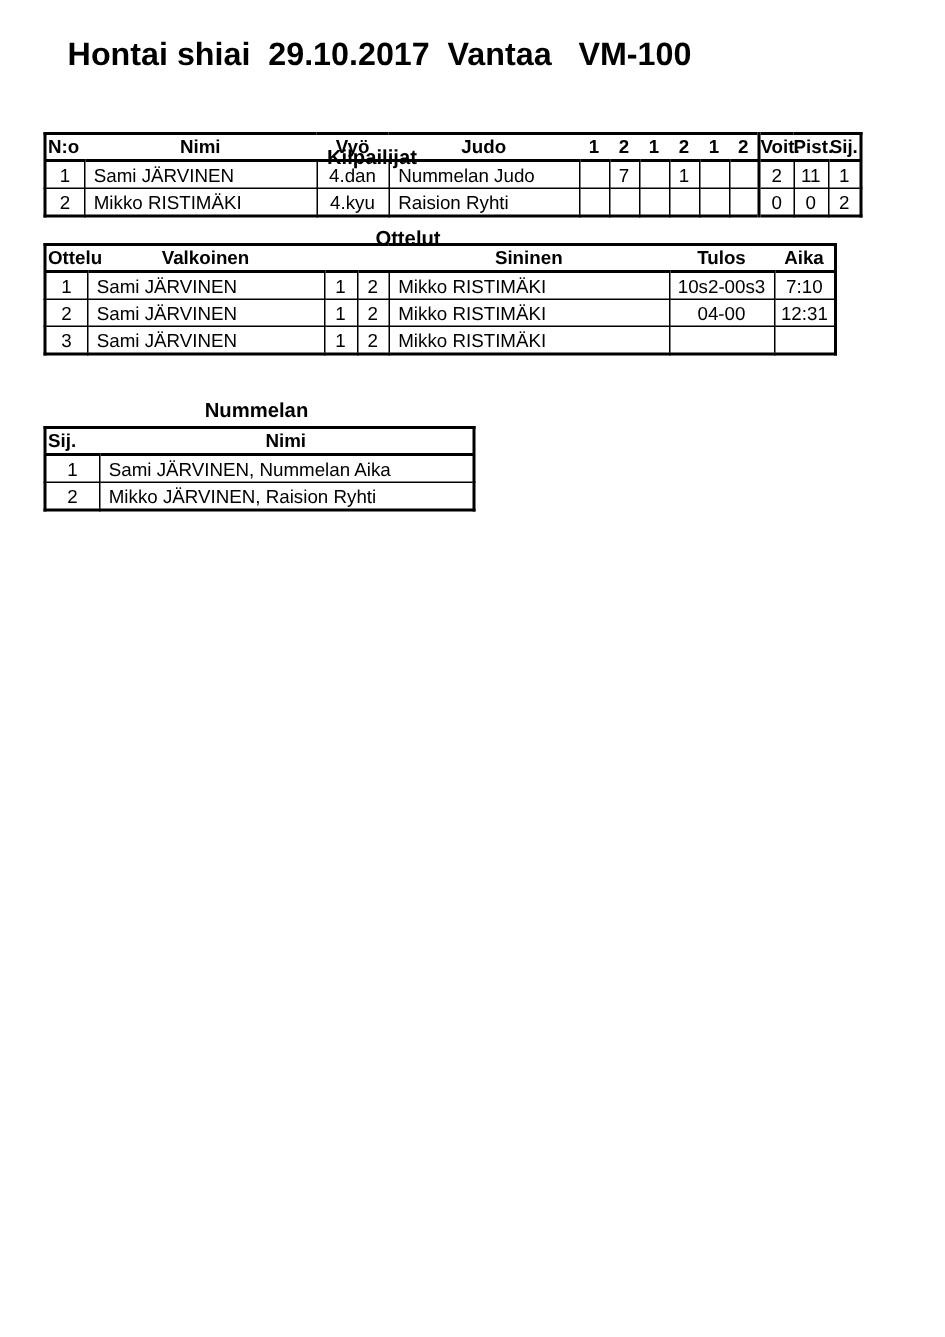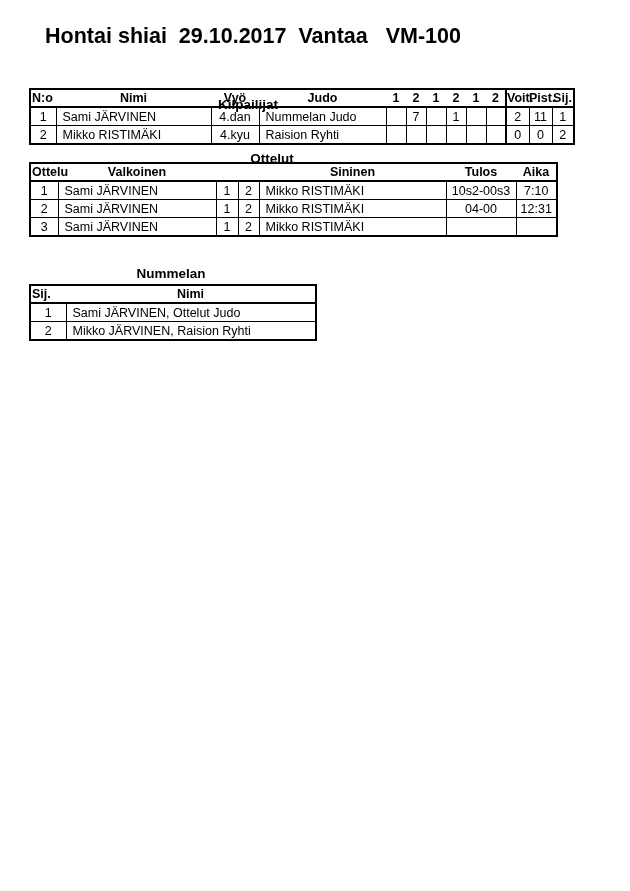--- a/index.html
+++ b/index.html
@@ -181,21 +181,21 @@
       <col style="width:36px">
         <col style="width:250px">
     </colgroup>
     <tbody>
         <tr>
       <th class="hl">Sij.</th>
       <th>Nimi</th>
     </tr>
     <tr>
       <td>1</td>
-      <td class="l">Sami JÄRVINEN, Ottelut Judo</td>
+      <td class="l">Sami JÄRVINEN, Nummelan Aika</td>
     </tr>
     <tr>
       <td>2</td>
       <td class="l">Mikko JÄRVINEN, Raision Ryhti</td>
     </tr>
   </tbody>
     </table>
 
 </div>
 

